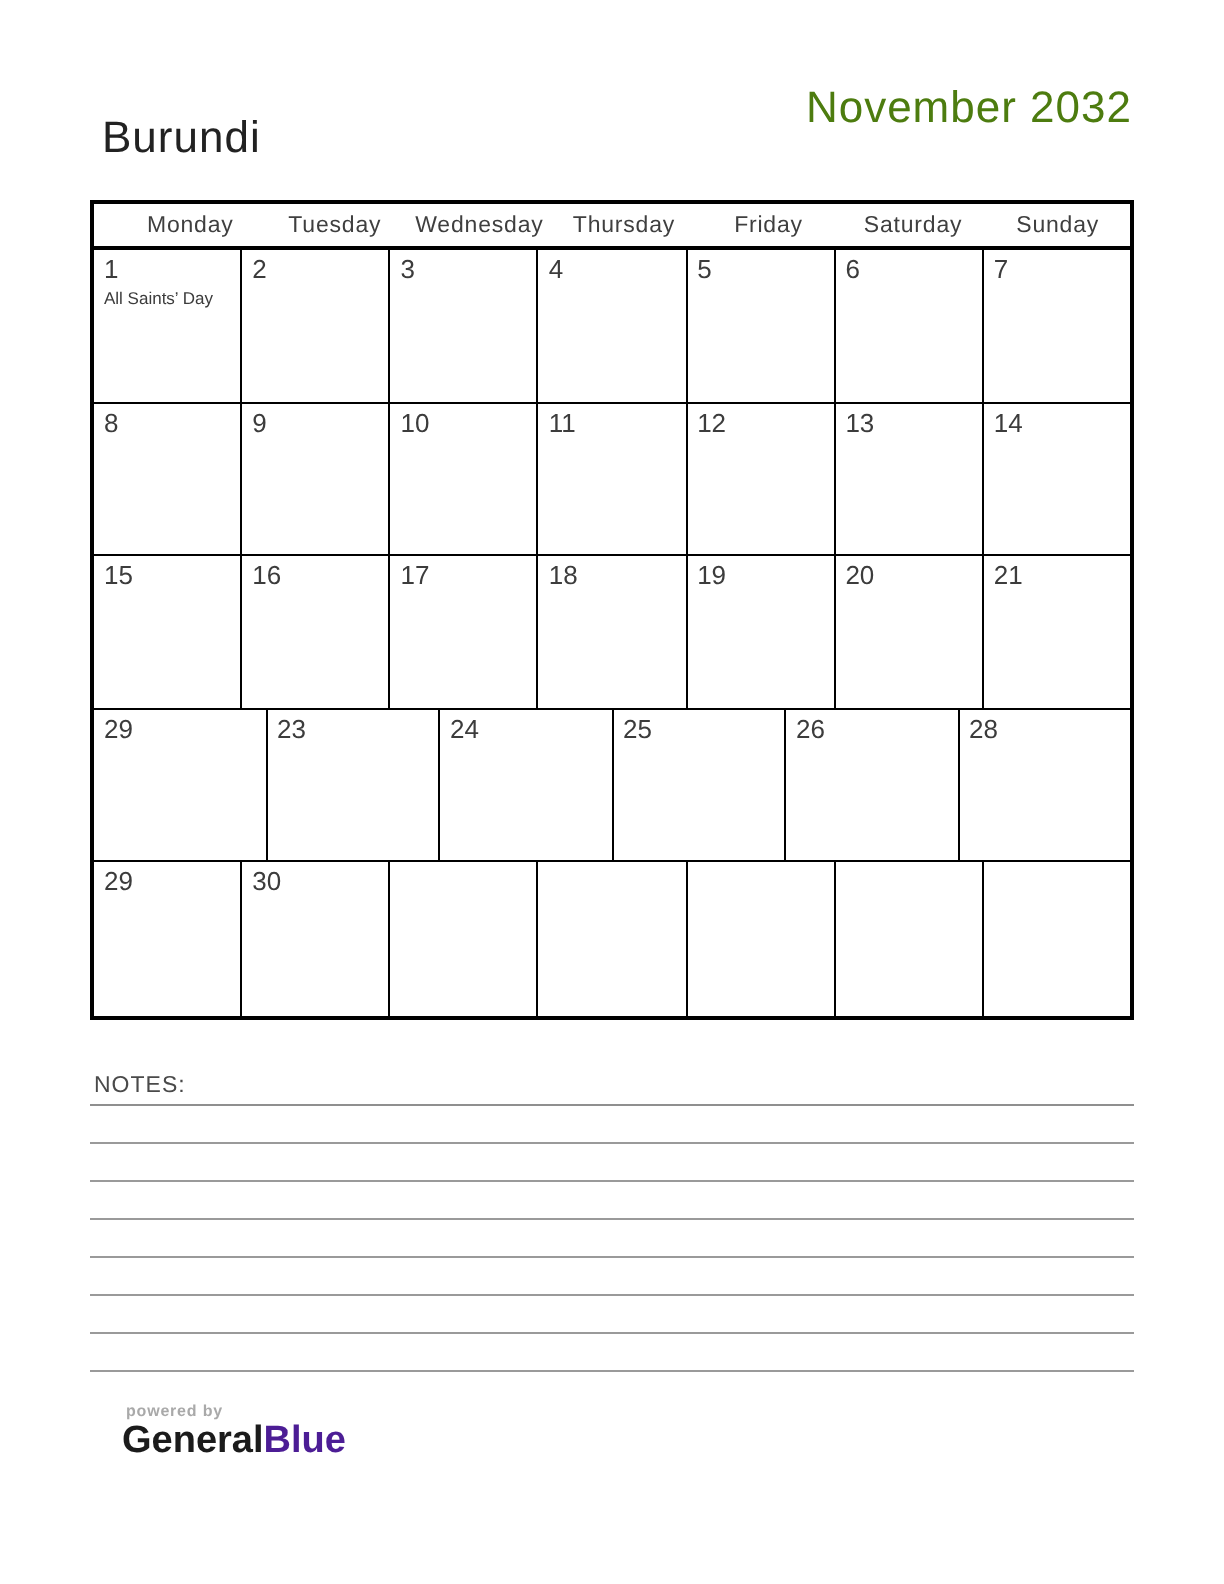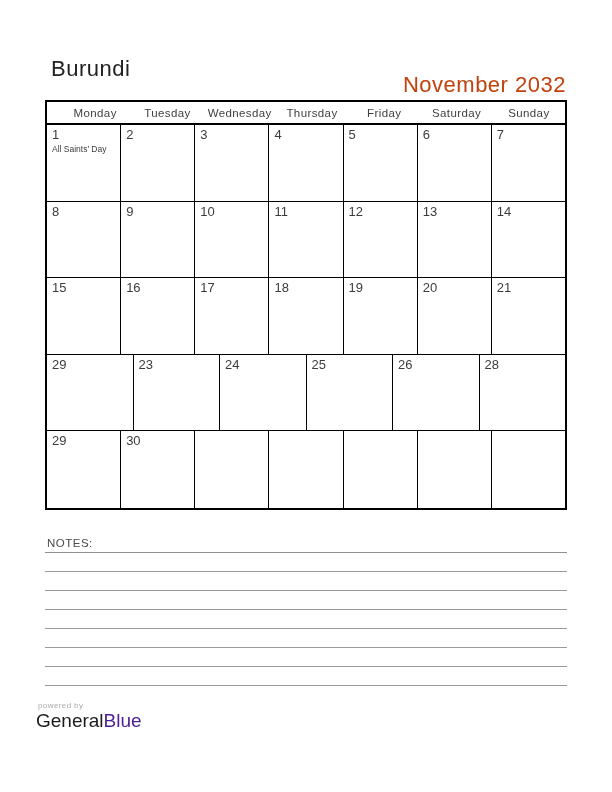--- a/index.html
+++ b/index.html
@@ -21,24 +21,24 @@
     position: absolute;
     left: 51px;
     top: 56px;
     font-size: 22px;
     letter-spacing: 0.5px;
     color: #222222;
   }
   .month-title {
     position: absolute;
     right: 46px;
-    top: 72px;
+    top: 41px;
     font-size: 22px;
     letter-spacing: 0.5px;
-    color: #c2410c;
+    color: #4d7c0f;
   }
 
   
   .calendar {
     position: absolute;
     left: 45px;
     top: 100px;
     width: 522px;
     height: 410px;
     box-sizing: border-box;
@@ -104,22 +104,23 @@
     border-bottom: 1px solid #8f8f8f;
   }
   .note-line {
     height: 18px;
     border-bottom: 1px solid #9a9a9a;
   }
 
   
   .footer {
     position: absolute;
-    left: 36px;
+    left: 61px;
     top: 701px;
+    font-weight: bold;
   }
   .powered-by {
     font-size: 8px;
     letter-spacing: 0.4px;
     color: #a9a9a9;
     margin-left: 2px;
   }
   .brand {
     font-size: 19px;
     line-height: 1.1;

